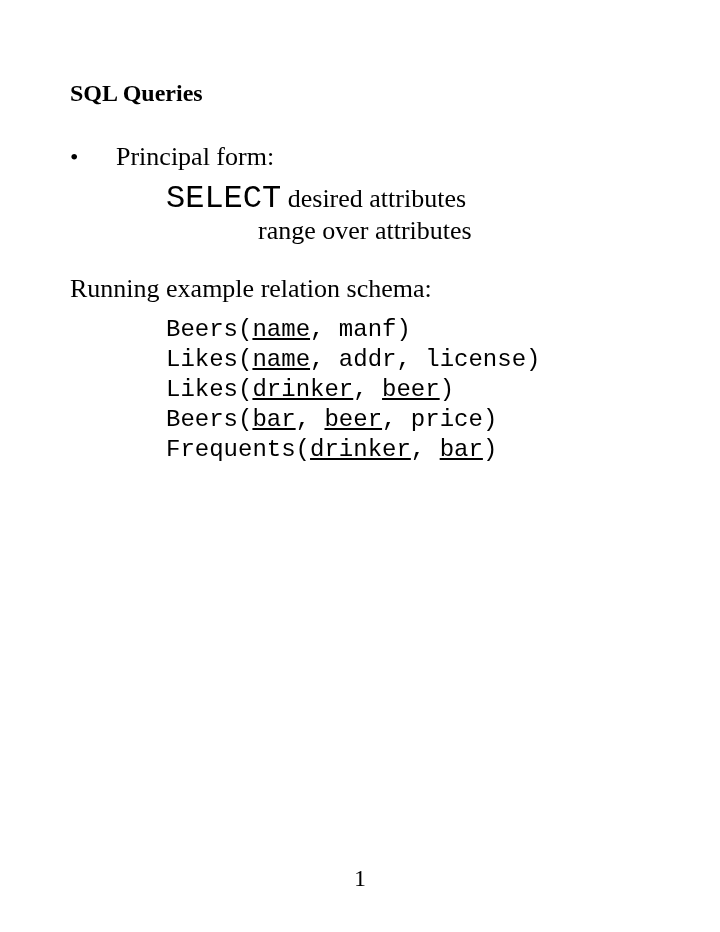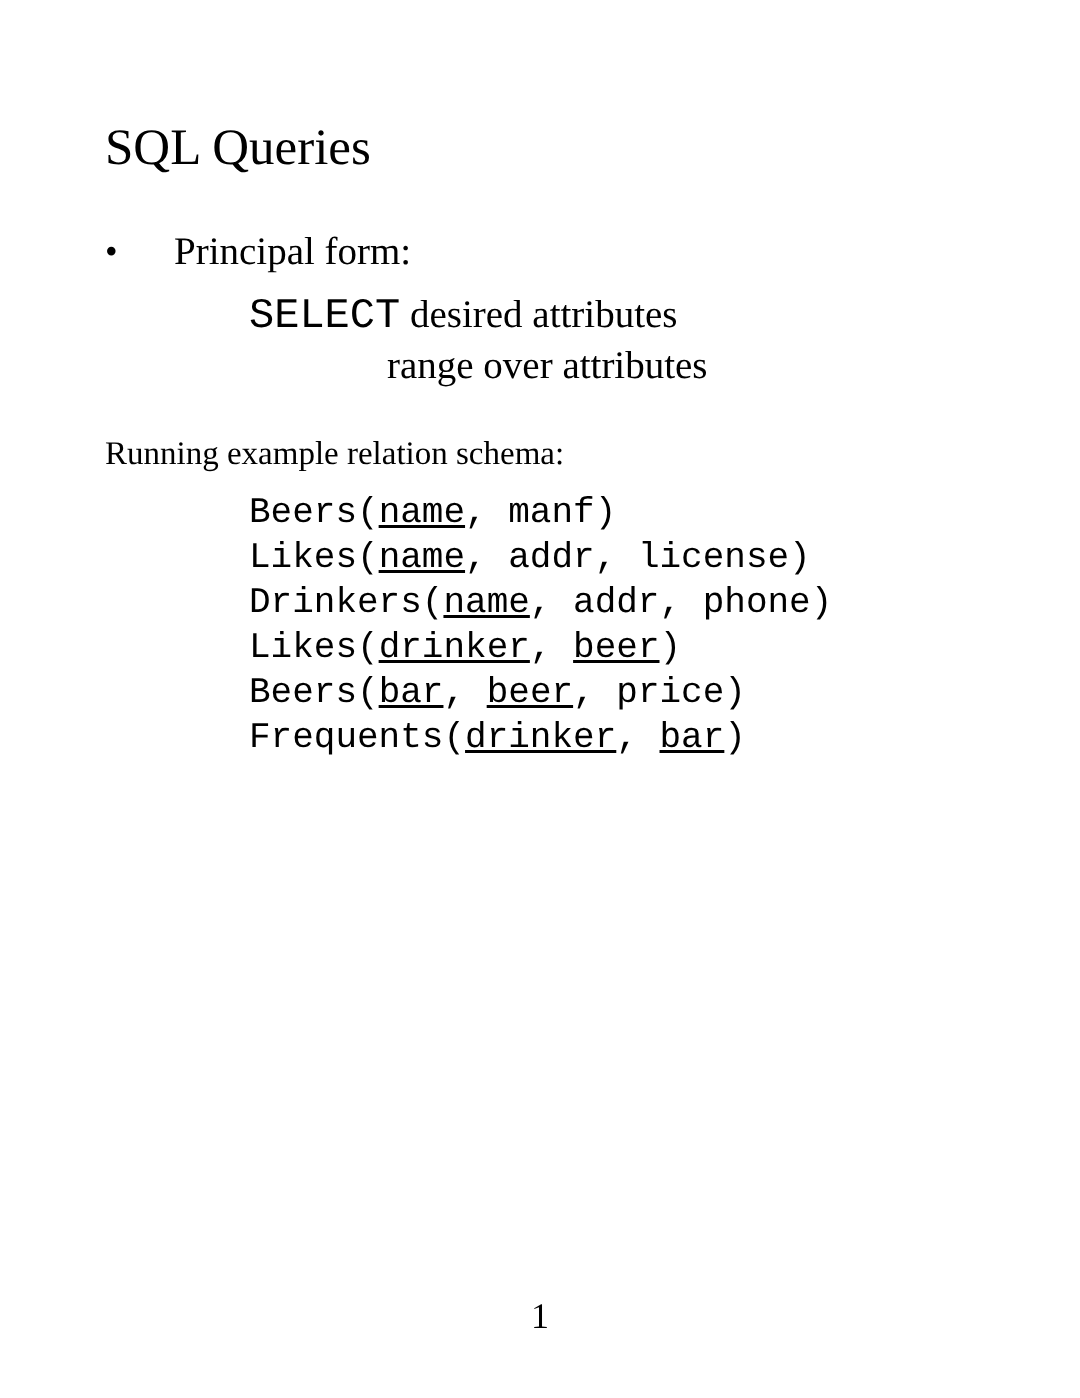--- a/index.html
+++ b/index.html
@@ -12,22 +12,22 @@
     font-family: "Times New Roman", Times, serif;
   }
   .page {
     box-sizing: border-box;
     padding: 80px 70px 40px 70px;
     position: relative;
     height: 100%;
   }
   .title {
     font-family: "Times New Roman", Times, serif;
-    font-weight: normal;
-    font-size: 34px;
+    font-weight: bold;
+    font-size: 24px;
     margin-bottom: 34px;
   }
   .bullet-row {
     display: flex;
     align-items: flex-start;
     margin-bottom: 10px;
   }
   .bullet {
     font-size: 24px;
     line-height: 32px;
@@ -40,29 +40,29 @@
     line-height: 32px;
   }
   .form-block {
     margin-left: 96px;
     margin-top: 8px;
     font-size: 26px;
     line-height: 32px;
   }
   .tt {
     font-family: "Courier New", Courier, monospace;
-    font-size: 28px;
+    font-size: 32px;
   }
   .indent-range {
     padding-left: 92px;
   }
   .subhead {
     margin-top: 26px;
     margin-bottom: 10px;
-    font-size: 22px;
+    font-size: 26px;
     line-height: 32px;
   }
   .schema-block {
     margin-left: 96px;
     font-family: "Courier New", Courier, monospace;
     font-size: 24px;
     line-height: 30px;
   }
   .ul { text-decoration: underline; text-align: right; }
   .pagenum {
@@ -99,23 +99,20 @@
   <div class="subhead">Running example relation schema:</div>
 
   <div class="schema-block">
     <div>
       <span>Beers(</span><span class="ul">name</span><span>, manf)</span>
     </div>
     <div>
       <span>Likes(</span><span class="ul">name</span><span>, addr, license)</span>
     </div>
     <div>
-      <span>Drinkers(</span><span class="ul">name</span><span>, addr, phone)</span>
-    </div>
-    <div>
       <span>Likes(</span><span class="ul">drinker</span><span>, </span><span class="ul">beer</span><span>)</span>
     </div>
     <div>
       <span>Beers(</span><span class="ul">bar</span><span>, </span><span class="ul">beer</span><span>, price)</span>
     </div>
     <div>
       <span>Frequents(</span><span class="ul">drinker</span><span>, </span><span class="ul">bar</span><span>)</span>
     </div>
   </div>
 

